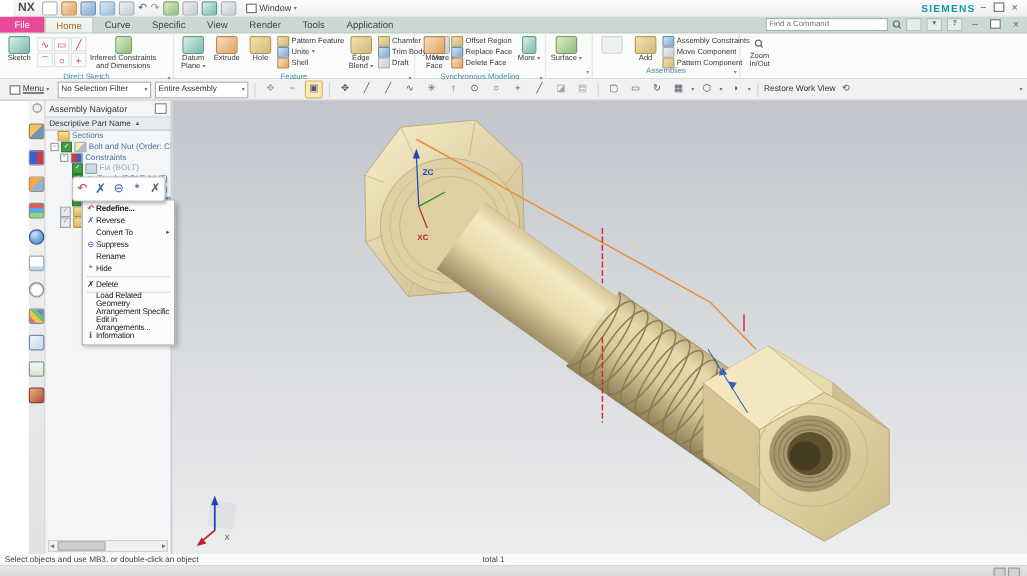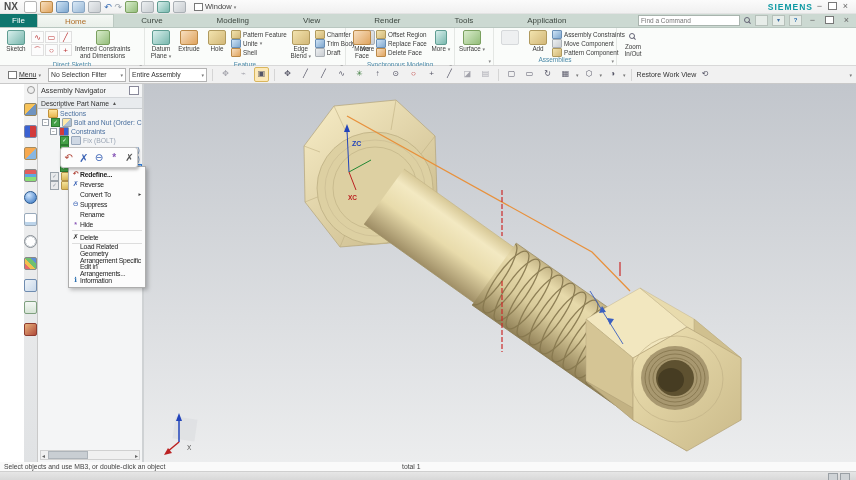--- a/index.html
+++ b/index.html
@@ -1,36 +1,36 @@
 <!DOCTYPE html>
 <html><head>
 <meta charset="utf-8">
 <style>
   html,body{margin:0;padding:0;width:856px;height:480px;overflow:hidden;
     font-family:"Liberation Sans","DejaVu Sans",sans-serif;background:#fff;}
   #app{position:relative;width:856px;height:480px;font-size:8px;color:#333;}
 
   
-  .titlebar{position:absolute;top:0;left:0;right:0;height:14px;background:linear-gradient(#fbfbfb,#f0f0f0);
+  .titlebar{position:absolute;top:0;left:11px;right:0;height:14px;background:linear-gradient(#fbfbfb,#f0f0f0);
     display:flex;align-items:center;padding:0 4px;border-bottom:1px solid #e3e3e3;box-sizing:border-box;}
   .nxlogo{font-weight:bold;font-size:10px;color:#4d4d4d;margin-right:6px;letter-spacing:0;}
   .qat{display:flex;align-items:center;gap:3px;}
   .qicon{width:11px;height:10px;border-radius:2px;display:inline-block;}
   .winbtn{display:flex;align-items:center;gap:2px;margin-left:8px;font-size:7.5px;color:#444;}
   .title-text{position:absolute;left:0;right:0;text-align:center;font-size:8px;color:#555;pointer-events:none;}
   .tb-right{margin-left:auto;display:flex;gap:0;z-index:2;}
   .brand{color:#0f9aa4;font-weight:bold;font-size:8.5px;letter-spacing:1px;}
   .wc{width:13px;height:10px;text-align:center;line-height:9px;font-size:9px;color:#666;}
   .sq{width:7px;height:6px;border:1px solid #777;display:inline-block;background:#fff;}
 
   
   .tabrow{position:absolute;top:14px;left:0;right:0;height:14px;background:#ccd9d2;display:flex;align-items:stretch;
     border-bottom:1px solid #b9c7c0;box-sizing:border-box;}
-  .tab{padding:0 27px;font-size:8px;line-height:13px;color:#3c463f;}
-  .tab-file{background:#0f766e;color:#fff;padding:0 12px;}
+  .tab{padding:0 9px;font-size:8px;line-height:13px;color:#3c463f;}
+  .tab-file{background:#ec4899;color:#fff;padding:0 12px;}
   .tab-active{background:linear-gradient(#f4f7f4,#e9efe9);color:#b06f28;border:1px solid #bcc9c2;border-bottom:none;}
   .findbox{margin-left:auto;display:flex;align-items:center;gap:4px;padding-right:3px;}
   .findinput{width:96px;height:9px;font-size:6.5px;border:1px solid #a9b4ae;background:#fff;color:#888;padding:0 2px;}
   .mag{width:7px;height:7px;position:relative;display:inline-block;}
   .mag::before{content:"";position:absolute;width:4px;height:4px;border:1px solid #667;border-radius:50%;left:0;top:0;}
   .mag::after{content:"";position:absolute;width:3px;height:1px;background:#667;transform:rotate(45deg);left:4px;top:5px;}
   .mini-ic{width:11px;height:9px;border:1px solid #b6c0ba;background:#e7ede9;font-size:6px;text-align:center;line-height:8px;color:#3b6ea5;}
 
   
   .ribbon{position:absolute;top:28px;left:0;right:0;height:38px;background:#fafcfa;border-bottom:1px solid #d8d8d8;
@@ -153,21 +153,21 @@
       <span class="wc">−</span>
       <span class="wc"><span class="sq"></span></span>
       <span class="wc">×</span>
     </span>
   </div>
 
   <div class="tabrow">
     <span class="tab tab-file">File</span>
     <span class="tab tab-active">Home</span>
     <span class="tab">Curve</span>
-    <span class="tab">Modeling</span>
+    <span class="tab">Specific</span>
     <span class="tab">View</span>
     <span class="tab">Render</span>
     <span class="tab">Tools</span>
     <span class="tab">Application</span>
     <span class="findbox">
       <input class="findinput" placeholder="Find a Command" style="">
       <span class="mag"></span>
       <span class="mini-ic"></span>
       <span class="mini-ic">▾</span>
       <span class="mini-ic" style="color:#2a6fb0;font-weight:bold;">?</span>

